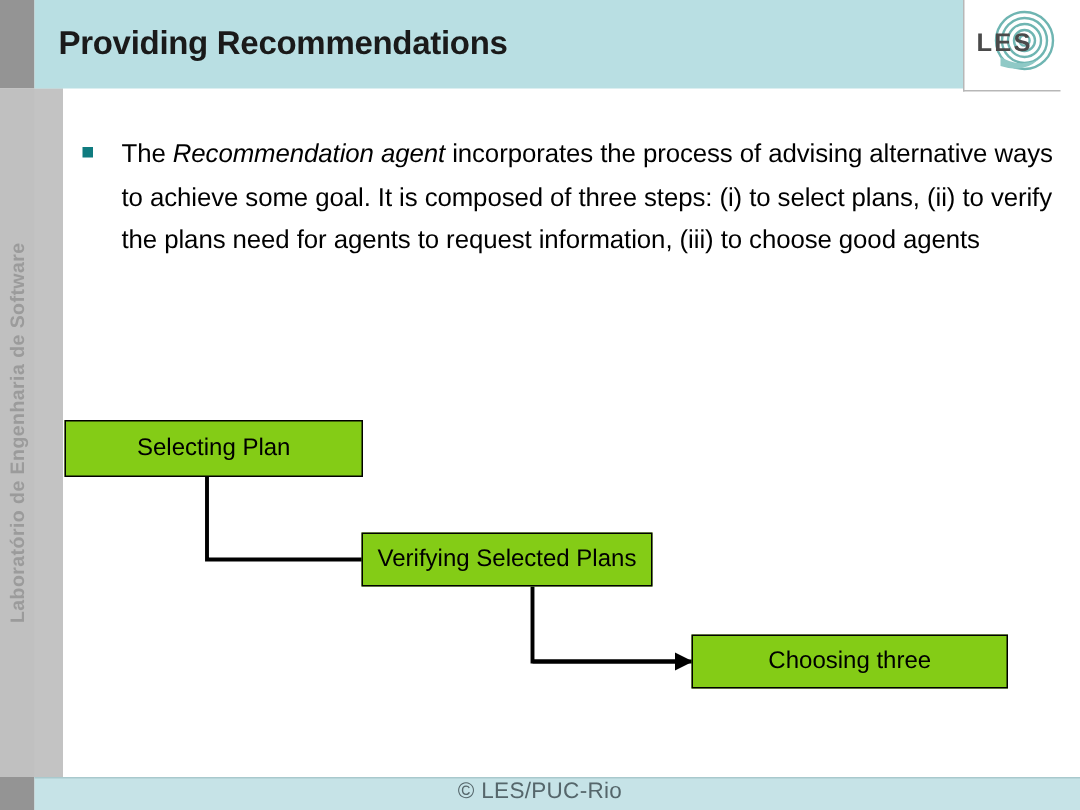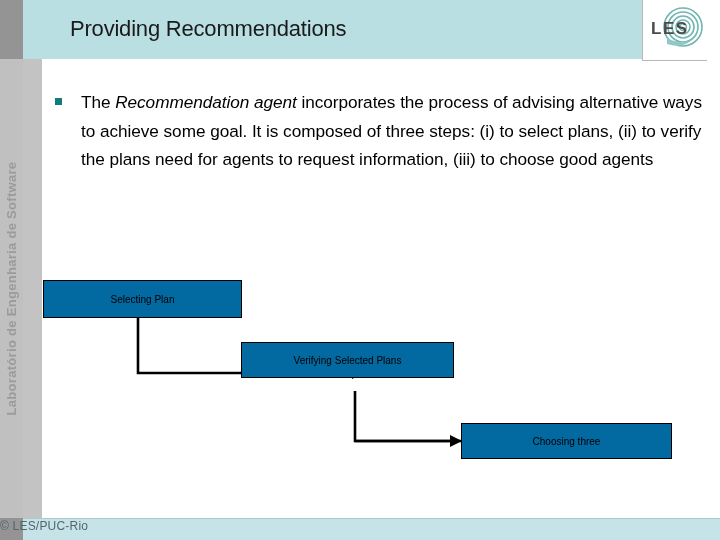--- a/index.html
+++ b/index.html
@@ -62,25 +62,24 @@
   .title-bar {
     position: absolute;
     left: 23px; top: 0;
     width: 633px; height: 59px;
     background: #b9dfe3;
   }
   .title-text {
     position: absolute;
     left: 39px; top: 16px;
     font-size: 22px;
-    font-weight: normal;
+    font-weight: bold;
     color: #1a1a1a;
     letter-spacing: -0.2px;
     white-space: nowrap;
-    margin-left: 31px;
   }
 
   
   .logo-box {
     position: absolute;
     left: 642px; top: 0;
     width: 64px; height: 60px;
     background: #ffffff;
     border-left: 1px solid #b7b7b7;
     border-bottom: 1px solid #b7b7b7;
@@ -109,48 +108,48 @@
   .bullet-text i { }
 
   
   .diagram {
     position: absolute;
     left: 0; top: 0;
     width: 720px; height: 540px;
   }
   .node {
     position: absolute;
-    background: #0369a1;
+    background: #84cc16;
     border: 1.4px solid #000000;
     box-sizing: border-box;
     display: flex;
     align-items: center;
     justify-content: center;
-    font-size: 10px;
+    font-size: 16px;
     color: #000000;
   }
   #node-1 { left: 43px;  top: 280px; width: 199px; height: 38px; }
-  #node-2 { left: 241px; top: 342px; width: 213px; height: 36px; }
+  #node-2 { left: 241px; top: 355px; width: 194px; height: 36px; }
   #node-3 { left: 461px; top: 423px; width: 211px; height: 36px; }
 
   
   .footer-bar {
     position: absolute;
     left: 23px; top: 518px;
     width: 697px; height: 22px;
     background: #c6e3e7;
     border-top: 1px solid #a9c9cd;
     box-sizing: border-box;
   }
   .footer-text {
     position: absolute;
     left: 0; top: 519px;
     width: 720px;
-    text-align: left;
-    font-size: 12px;
+    text-align: center;
+    font-size: 15px;
     color: #55666b;
     letter-spacing: 0.2px;
   }
   .content-pane {
     position: absolute;
     left: 42px; top: 59px;
     width: 678px; height: 459px;
     background: #ffffff;
   }
 </style>

